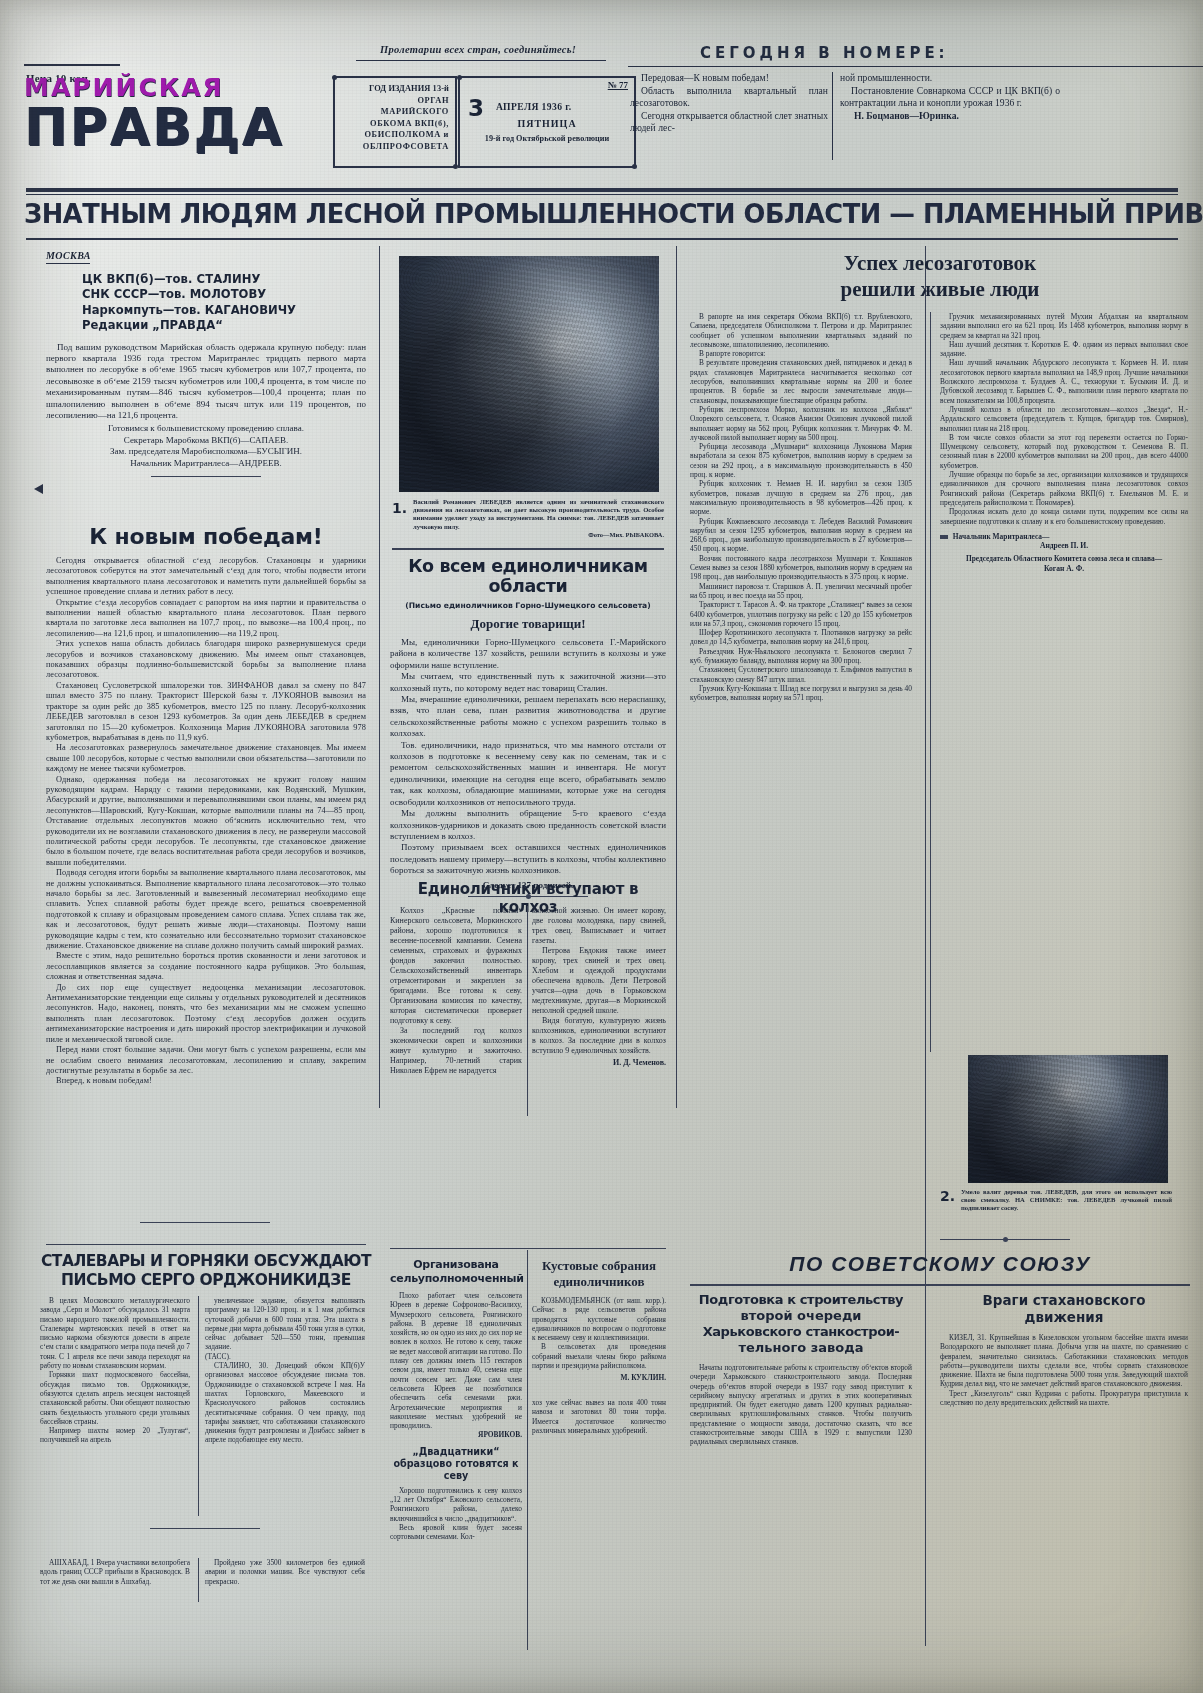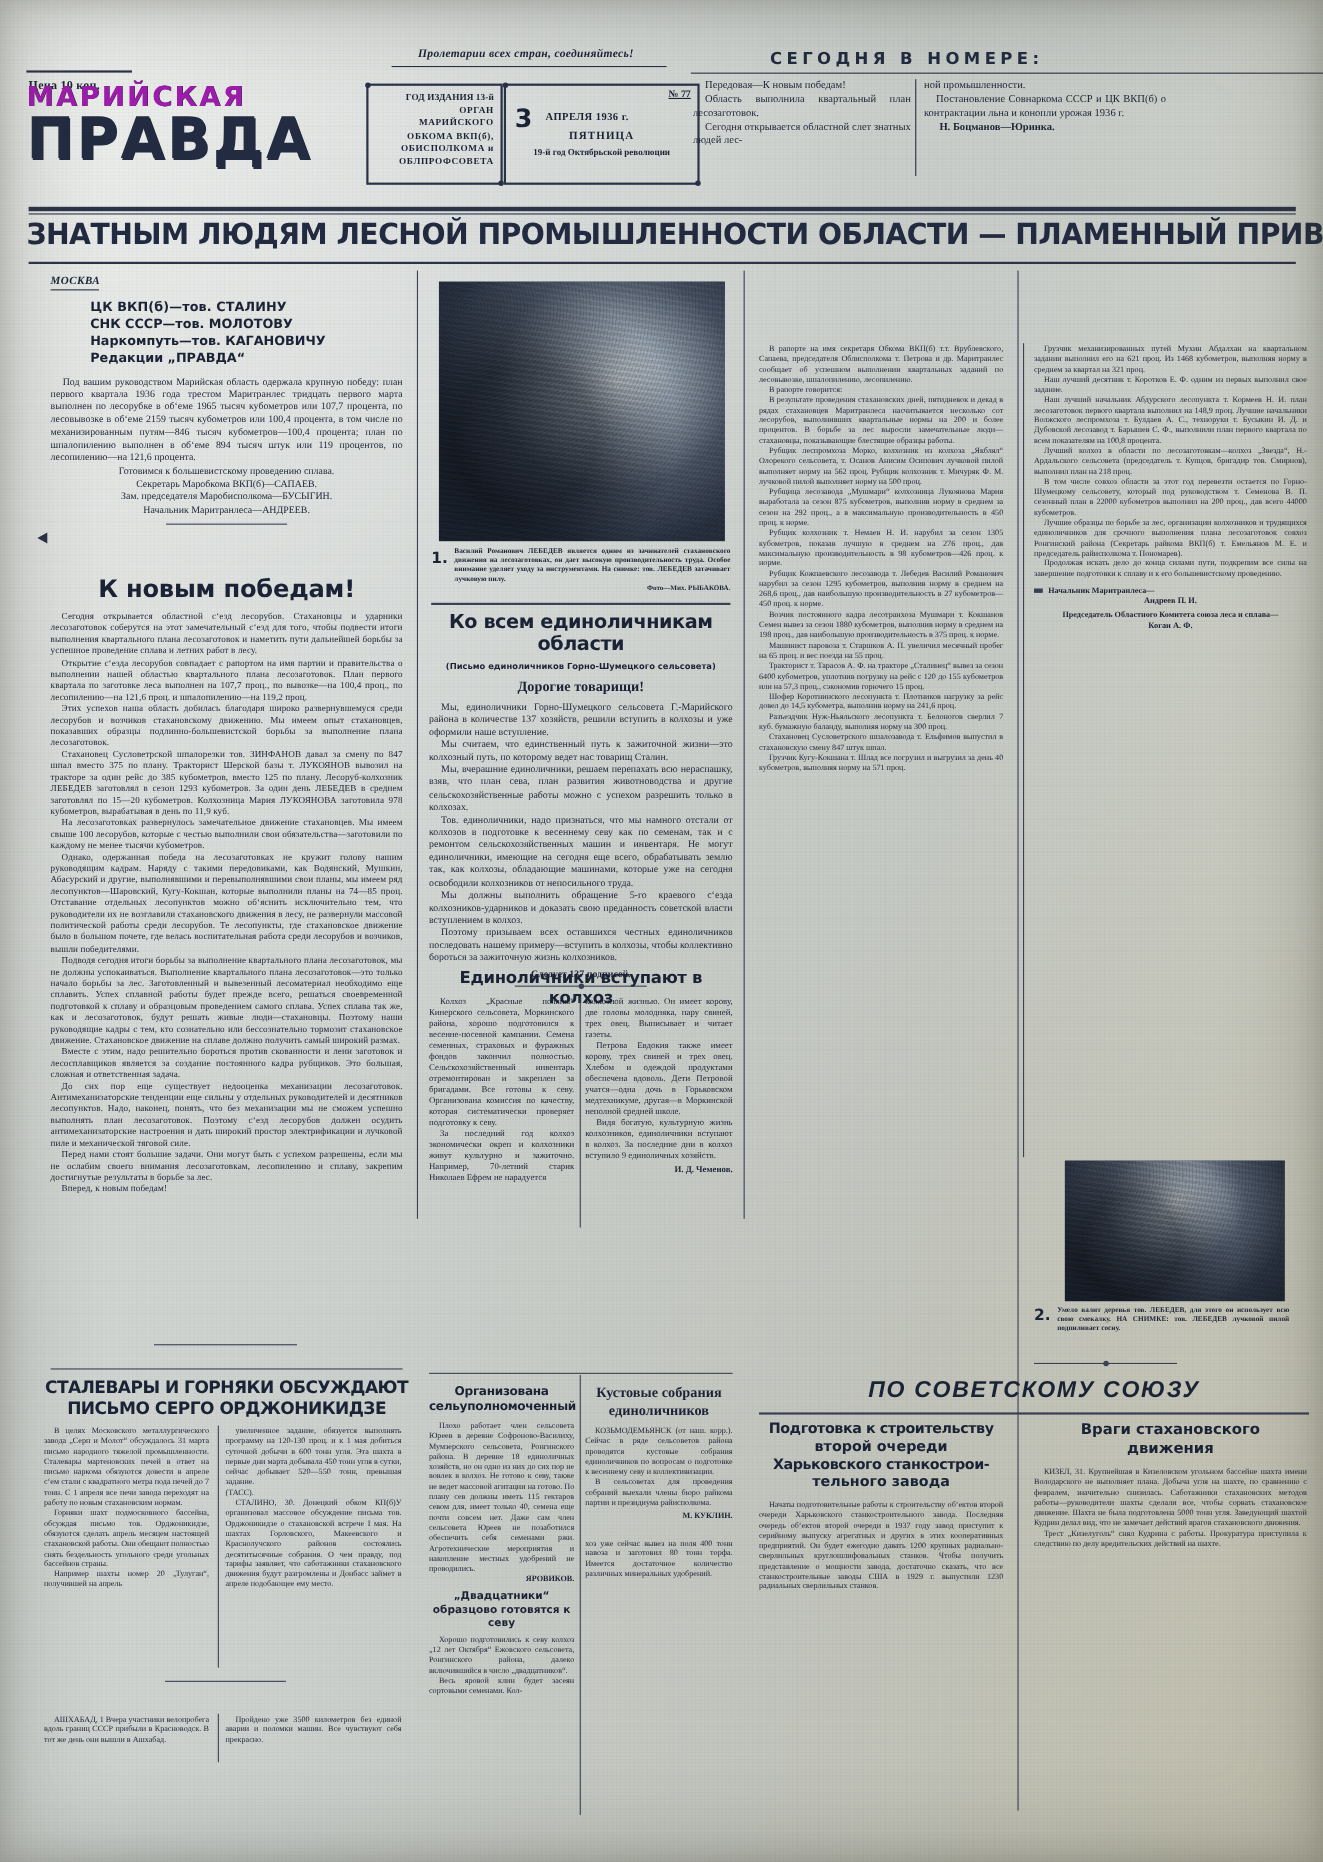--- a/index.html
+++ b/index.html
@@ -261,20 +261,24 @@
     <p>За последний год колхоз экономически окреп и колхозники живут культурно и зажиточно. Например, 70-летний старик Николаев Ефрем не нарадуется</p>
   </div>
   <div class="t8 blk" style="position:absolute;left:532px;top:906px;width:134px;">
     <p style="text-indent:0">колхозной жизнью. Он имеет корову, две головы молодняка, пару свиней, трех овец. Выписывает и читает газеты.</p>
     <p>Петрова Евдокия также имеет корову, трех свиней и трех овец. Хлебом и одеждой продуктами обеспечена вдоволь. Дети Петровой учатся—одна дочь в Горьковском медтехникуме, другая—в Моркинской неполной средней школе.</p>
     <p>Видя богатую, культурную жизнь колхозников, единоличники вступают в колхоз. За последние дни в колхоз вступило 9 единоличных хозяйств.</p>
     <p class="bold" style="text-align:right;text-indent:0;margin-top:2px;">И. Д. Чеменов.</p>
   </div>
   <div class="vrule" style="left:527px;top:906px;height:210px;"></div>
 
+  <div style="position:absolute;left:690px;top:250px;width:500px;">
+    <div class="hd-serif" style="font-size:21px;line-height:26px;">Успех лесозаготовок</div>
+    <div class="hd-serif" style="font-size:21px;line-height:26px;">решили живые люди</div>
+  </div>
   <div class="t7 blk" style="position:absolute;left:690px;top:312px;width:222px;">
     <p>В рапорте на имя секретаря Обкома ВКП(б) т.т. Врублевского, Сапаева, председателя Облисполкома т. Петрова и др. Маритранлес сообщает об успешном выполнении квартальных заданий по лесовывозке, шпалопилению, лесопилению.</p>
     <p>В рапорте говорится:</p>
     <p>В результате проведения стахановских дней, пятидневок и декад в рядах стахановцев Маритранлеса насчитывается несколько сот лесорубов, выполнивших квартальные нормы на 200 и более процентов. В борьбе за лес выросли замечательные люди—стахановцы, показывающие блестящие образцы работы.</p>
     <p>Рубщик леспромхоза Морко, колхозник из колхоза „Якблял“ Олорекого сельсовета, т. Осанов Анисим Осипович лучковой пилой выполняет норму на 562 проц. Рубщик колхозник т. Мичуряк Ф. М. лучковой пилой выполняет норму на 500 проц.</p>
     <p>Рубщица лесозавода „Мушмари“ колхозница Лукоянова Мария выработала за сезон 875 кубометров, выполнив норму в среднем за сезон на 292 проц., а в максимальную производительность в 450 проц. к норме.</p>
     <p>Рубщик колхозник т. Немаев Н. И. нарубил за сезон 1305 кубометров, показав лучшую в среднем на 276 проц., дав максимальную производительность в 98 кубометров—426 проц. к норме.</p>
     <p>Рубщик Кожпаевского лесозавода т. Лебедев Василий Романович нарубил за сезон 1295 кубометров, выполнив норму в среднем на 268,6 проц., дав наибольшую производительность в 27 кубометров—450 проц. к норме.</p>
     <p>Возчик постоянного кадра лесотранхоза Мушмари т. Кокшанов Семен вывез за сезон 1880 кубометров, выполнив норму в среднем на 198 проц., дав наибольшую производительность в 375 проц. к норме.</p>
     <p>Машинист паровоза т. Старшков А. П. увеличил месячный пробег на 65 проц. и вес поезда на 55 проц.</p>

